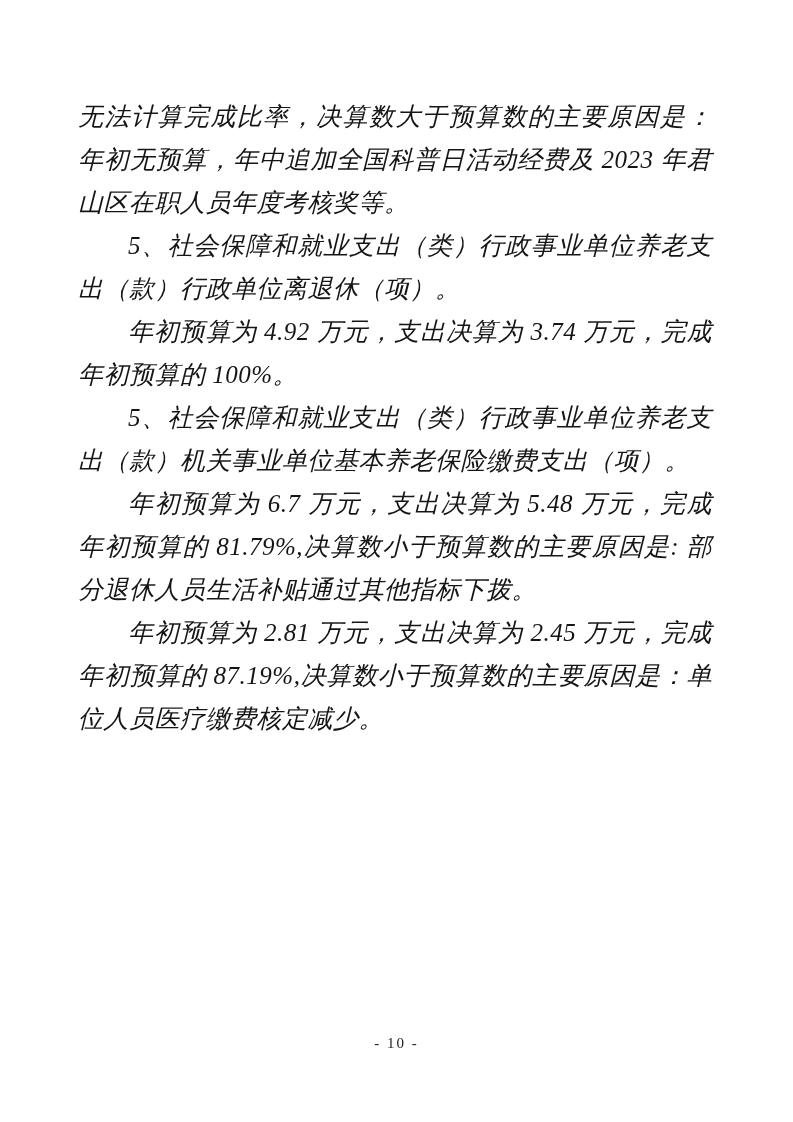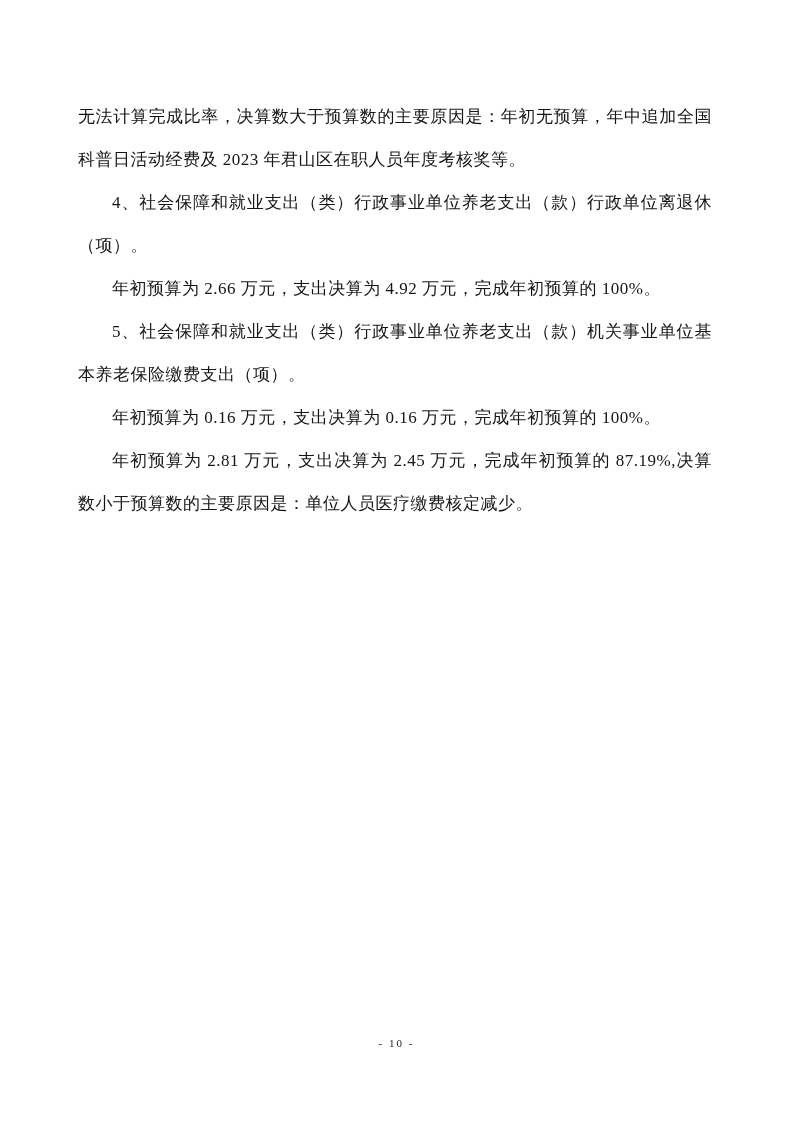--- a/index.html
+++ b/index.html
@@ -14,53 +14,54 @@
     background: #ffffff;
     overflow: hidden;
     font-family: "Liberation Serif", "DejaVu Serif", serif;
     color: #151515;
   }
   .doc-body {
     position: absolute;
     left: 78px;
     top: 95px;
     width: 634px;
-    font-size: 17px;
+    font-size: 25px;
     line-height: 43px;
     text-align: justify;
     letter-spacing: 0.5px;
+    font-style: italic;
   }
   .para {
     margin: 0;
     padding: 0;
     text-indent: 2em;
   }
   .para.continuation {
     text-indent: 0;
   }
   .page-footer {
     position: absolute;
     left: 0;
     top: 1033px;
     width: 100%;
     text-align: center;
-    font-size: 11px;
+    font-size: 15px;
     line-height: 20px;
     color: #1c1c1c;
     letter-spacing: 2px;
   }
 </style>
 </head>
 <body>
 
 <div class="page">
   <div class="doc-body">
     <p class="para continuation">无法计算完成比率，决算数大于预算数的主要原因是：年初无预算，年中追加全国科普日活动经费及 2023 年君山区在职人员年度考核奖等。</p>
-    <p class="para">4、社会保障和就业支出（类）行政事业单位养老支出（款）行政单位离退休（项）。</p>
-    <p class="para">年初预算为 2.66 万元，支出决算为 4.92 万元，完成年初预算的 100%。</p>
+    <p class="para">5、社会保障和就业支出（类）行政事业单位养老支出（款）行政单位离退休（项）。</p>
+    <p class="para">年初预算为 4.92 万元，支出决算为 3.74 万元，完成年初预算的 100%。</p>
     <p class="para">5、社会保障和就业支出（类）行政事业单位养老支出（款）机关事业单位基本养老保险缴费支出（项）。</p>
-    <p class="para">年初预算为 0.16 万元，支出决算为 0.16 万元，完成年初预算的 100%。</p>
+    <p class="para">年初预算为 6.7 万元，支出决算为 5.48 万元，完成年初预算的 81.79%,决算数小于预算数的主要原因是: 部分退休人员生活补贴通过其他指标下拨。</p>
     <p class="para">年初预算为 2.81 万元，支出决算为 2.45 万元，完成年初预算的 87.19%,决算数小于预算数的主要原因是：单位人员医疗缴费核定减少。</p>
   </div>
   <div class="page-footer">
     <span>- 10 -</span>
   </div>
 </div>
 
 </body></html>

